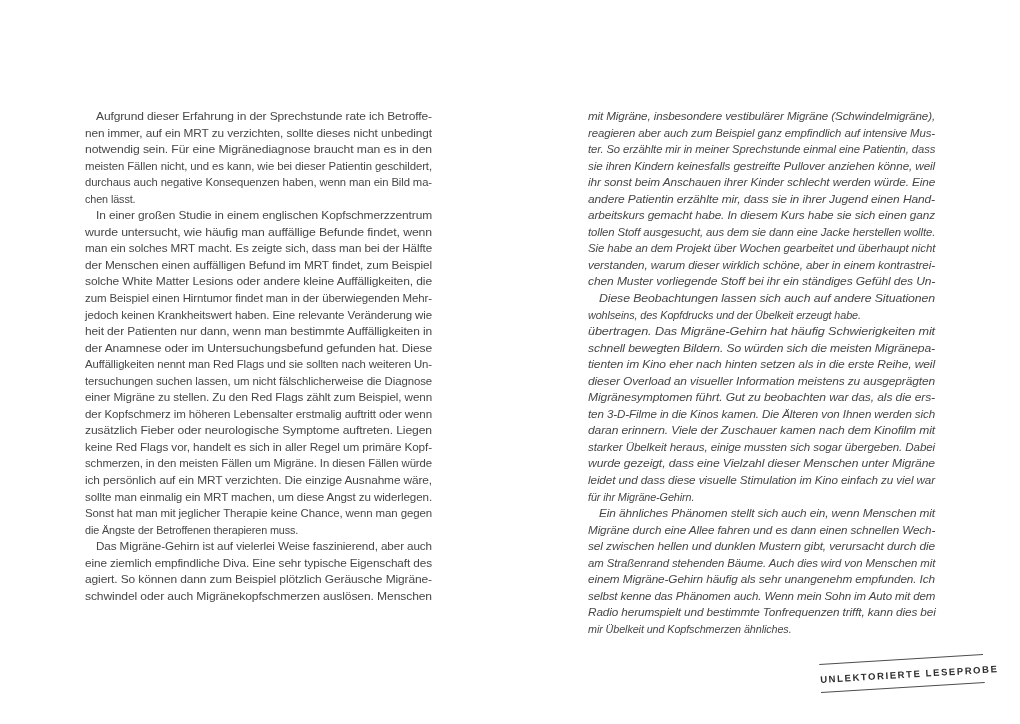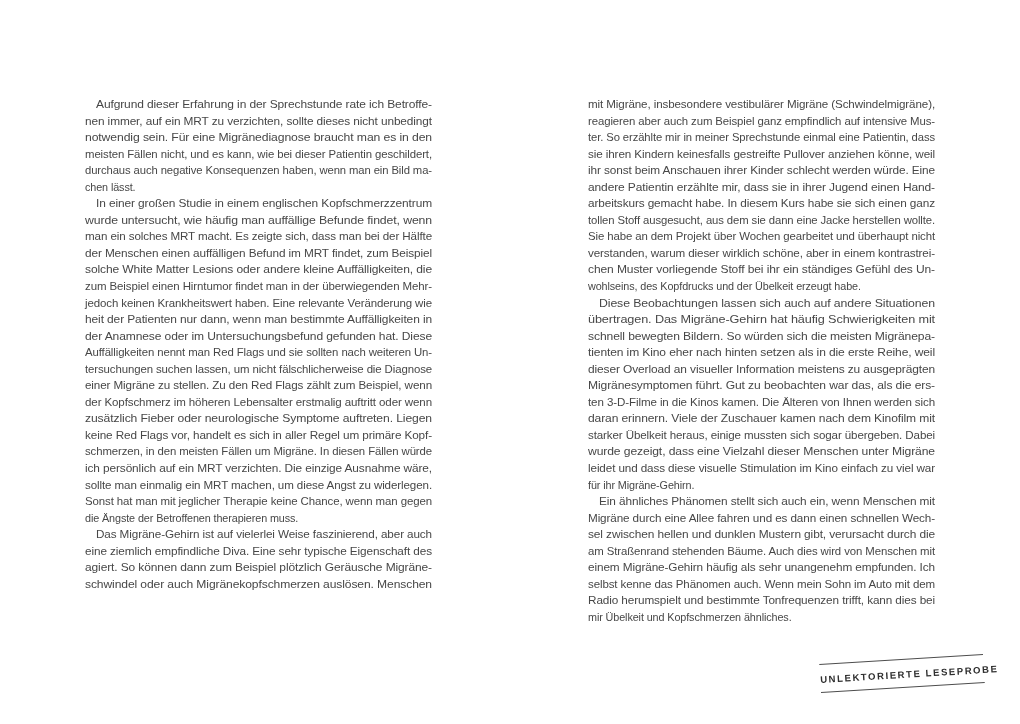--- a/index.html
+++ b/index.html
@@ -10,28 +10,28 @@
   .page {
     position: relative;
     width: 1020px;
     height: 724px;
     background: #ffffff;
     overflow: hidden;
     font-family: "Liberation Sans", "DejaVu Sans", sans-serif;
   }
   .column {
     position: absolute;
-    top: 96px;
+    top: 108px;
     width: 347px;
     color: #474747;
     font-size: 10.8px;
     letter-spacing: -0.1px;
   }
   .col-left  { left: 85px; }
-  .col-right { left: 588px; }
+  .col-right { left: 588px; font-style: italic; }
   .line {
     height: 16.55px;
     line-height: 16.55px;
     white-space: nowrap;
   }
   .line > span {
     display: inline-block;
     white-space: nowrap;
     transform-origin: 0 50%;
   }
@@ -97,22 +97,22 @@
       <div class="line"><span style="transform: scaleX(1.0557);">reagieren aber auch zum Beispiel ganz empfindlich auf intensive Mus-</span></div>
       <div class="line"><span style="transform: scaleX(1.0433);">ter. So erzählte mir in meiner Sprechstunde einmal eine Patientin, dass</span></div>
       <div class="line"><span style="transform: scaleX(1.082);">sie ihren Kindern keinesfalls gestreifte Pullover anziehen könne, weil</span></div>
       <div class="line"><span style="transform: scaleX(1.0947);">ihr sonst beim Anschauen ihrer Kinder schlecht werden würde. Eine</span></div>
       <div class="line"><span style="transform: scaleX(1.11);">andere Patientin erzählte mir, dass sie in ihrer Jugend einen Hand-</span></div>
       <div class="line"><span style="transform: scaleX(1.0926);">arbeitskurs gemacht habe. In diesem Kurs habe sie sich einen ganz</span></div>
       <div class="line"><span style="transform: scaleX(1.0476);">tollen Stoff ausgesucht, aus dem sie dann eine Jacke herstellen wollte.</span></div>
       <div class="line"><span style="transform: scaleX(1.0575);">Sie habe an dem Projekt über Wochen gearbeitet und überhaupt nicht</span></div>
       <div class="line"><span style="transform: scaleX(1.0774);">verstanden, warum dieser wirklich schöne, aber in einem kontrastrei-</span></div>
       <div class="line"><span style="transform: scaleX(1.1147);">chen Muster vorliegende Stoff bei ihr ein ständiges Gefühl des Un-</span></div>
+      <div class="line indent"><span style="transform: scaleX(1.1396);">Diese Beobachtungen lassen sich auch auf andere Situationen</span></div>
       <div class="line end"><span>wohlseins, des Kopfdrucks und der Übelkeit erzeugt habe.</span></div>
-      <div class="line indent"><span style="transform: scaleX(1.1396);">Diese Beobachtungen lassen sich auch auf andere Situationen</span></div>
       <div class="line"><span style="transform: scaleX(1.1732);">übertragen. Das Migräne-Gehirn hat häufig Schwierigkeiten mit</span></div>
       <div class="line"><span style="transform: scaleX(1.1216);">schnell bewegten Bildern. So würden sich die meisten Migränepa-</span></div>
       <div class="line"><span style="transform: scaleX(1.1147);">tienten im Kino eher nach hinten setzen als in die erste Reihe, weil</span></div>
       <div class="line"><span style="transform: scaleX(1.1052);">dieser Overload an visueller Information meistens zu ausgeprägten</span></div>
       <div class="line"><span style="transform: scaleX(1.1195);">Migränesymptomen führt. Gut zu beobachten war das, als die ers-</span></div>
       <div class="line"><span style="transform: scaleX(1.0731);">ten 3-D-Filme in die Kinos kamen. Die Älteren von Ihnen werden sich</span></div>
       <div class="line"><span style="transform: scaleX(1.1158);">daran erinnern. Viele der Zuschauer kamen nach dem Kinofilm mit</span></div>
       <div class="line"><span style="transform: scaleX(1.071);">starker Übelkeit heraus, einige mussten sich sogar übergeben. Dabei</span></div>
       <div class="line"><span style="transform: scaleX(1.1245);">wurde gezeigt, dass eine Vielzahl dieser Menschen unter Migräne</span></div>
       <div class="line"><span style="transform: scaleX(1.0821);">leidet und dass diese visuelle Stimulation im Kino einfach zu viel war</span></div>

